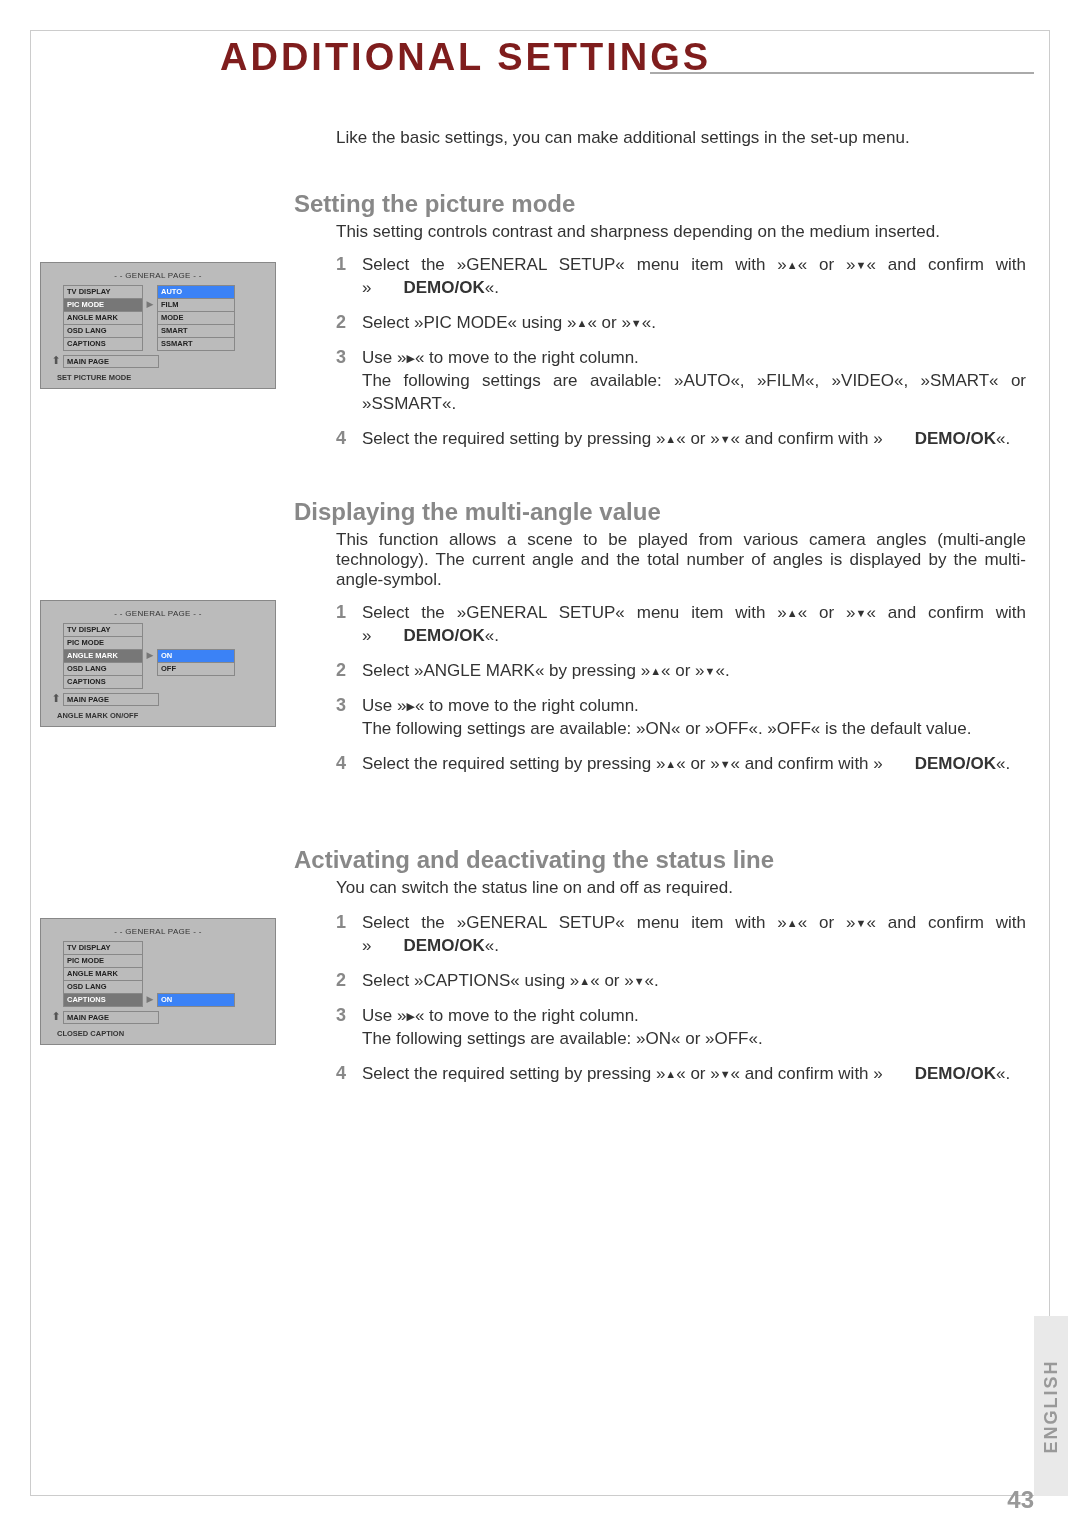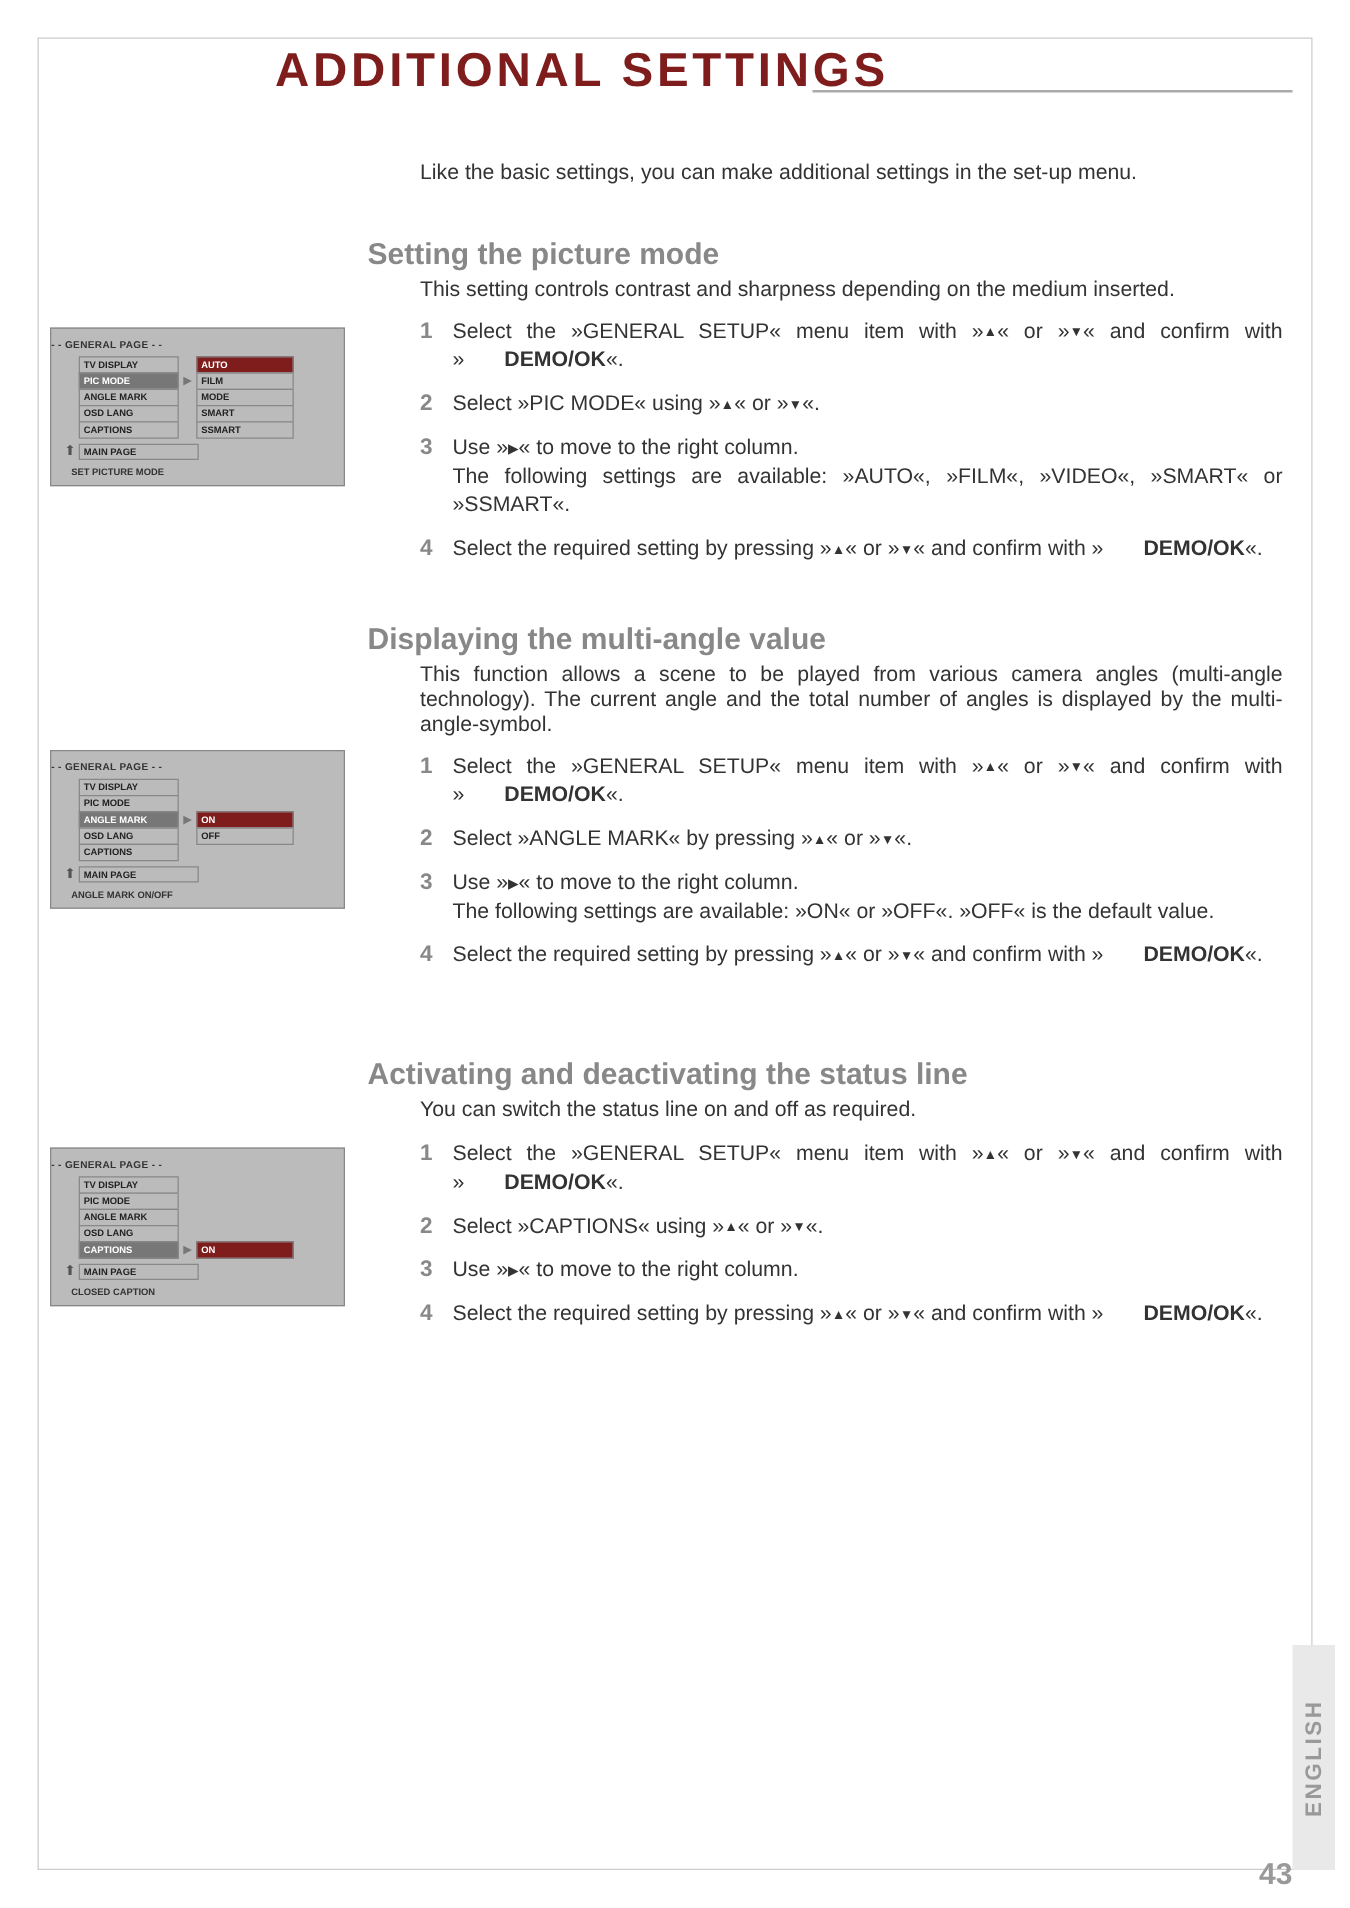--- a/index.html
+++ b/index.html
@@ -93,23 +93,23 @@
   
   .menu-box {
     position: absolute;
     left: 40px;
     width: 236px;
     background: #bbb;
     border: 1px solid #888;
     padding: 6px 0 4px 0;
   }
   .menu-title {
-    text-align: left;
+    text-align: center;
     font-size: 8px;
-    font-weight: bold;
+    font-weight: normal;
     color: #333;
     padding: 2px 0 5px 0;
     font-family: Arial, sans-serif;
     letter-spacing: 0.3px;
   }
   .menu-row {
     display: flex;
     height: 13px;
     margin: 0 14px 0 22px;
     font-family: Arial, sans-serif;
@@ -141,21 +141,21 @@
     border: 1px solid #888;
     font-size: 7.5px;
     font-weight: bold;
     padding-left: 3px;
     line-height: 11px;
     color: #222;
     background: #bbb;
     margin-bottom: -1px;
   }
   .menu-cell-right.hi {
-    background: #7f1d1d;
+    background: #3b82f6;
     color: #fff;
   }
   .menu-footer {
     font-size: 7.5px;
     font-weight: bold;
     color: #333;
     padding: 6px 0 2px 16px;
     font-family: Arial, sans-serif;
   }
   .menu-main-row {
@@ -257,21 +257,21 @@
   <div class="step">
     <div class="step-num">1</div>
     <div class="step-text"><span>Select the »GENERAL SETUP« menu item with »</span><span class="tri-up">▲</span><span>« or »</span><span class="tri-down">▼</span><span>« and confirm with »</span><b>DEMO/OK</b><span>«.</span></div>
   </div>
   <div class="step">
     <div class="step-num">2</div>
     <div class="step-text"><span>Select »CAPTIONS« using »</span><span class="tri-up">▲</span><span>« or »</span><span class="tri-down">▼</span><span>«.</span></div>
   </div>
   <div class="step">
     <div class="step-num">3</div>
-    <div class="step-text"><span>Use »</span><span class="tri-right">▶</span><span>« to move to the right column.</span><br></div>
+    <div class="step-text"><span>Use »</span><span class="tri-right">▶</span><span>« to move to the right column.</span><br><span>The following settings are available: »ON« or »OFF«.</span></div>
   </div>
   <div class="step">
     <div class="step-num">4</div>
     <div class="step-text"><span>Select the required setting by pressing »</span><span class="tri-up">▲</span><span>« or »</span><span class="tri-down">▼</span><span>« and confirm with »</span><b>DEMO/OK</b><span>«.</span></div>
   </div>
 </div>
 
 <div class="menu-box" style="top:262px;" id="menu1">
     <div class="menu-title">- - GENERAL PAGE - -</div>
     <div class="menu-row">

